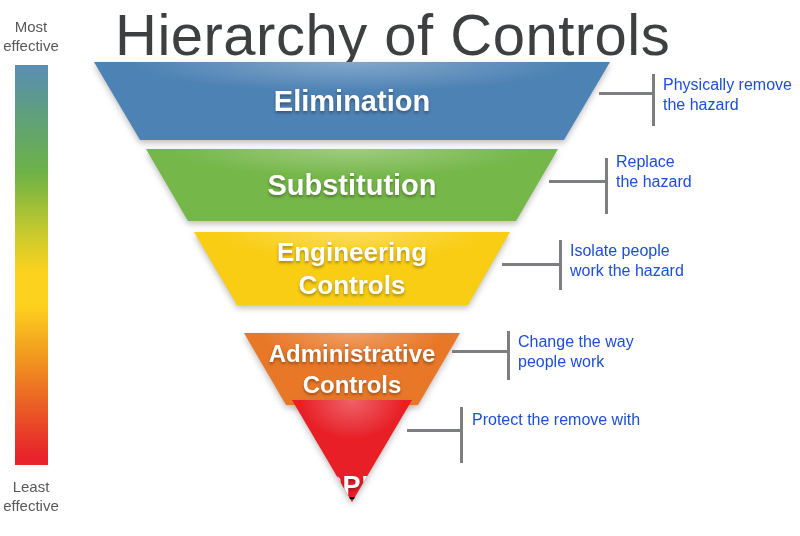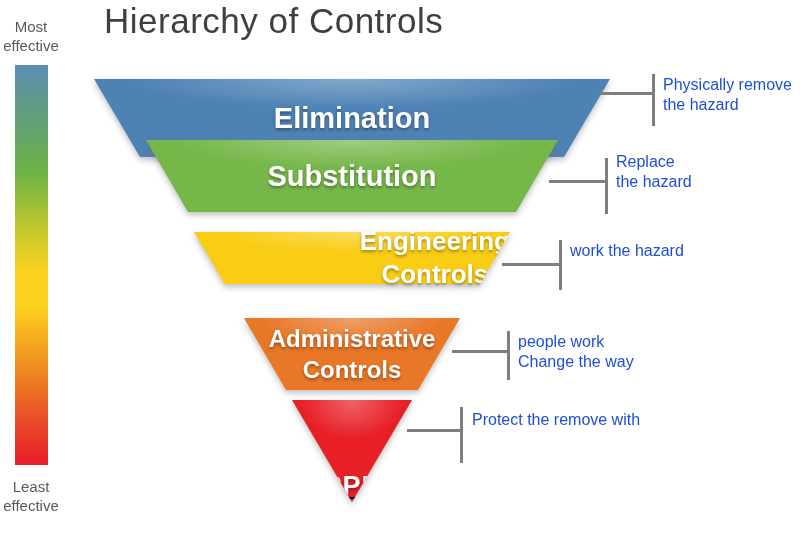--- a/index.html
+++ b/index.html
@@ -2,22 +2,22 @@
 <html><head>
 <meta charset="utf-8">
 <style>
   html,body{margin:0;padding:0;background:#fff;}
   .stage{
     position:relative;width:800px;height:536px;background:#ffffff;overflow:hidden;
     font-family:"Liberation Sans","DejaVu Sans",sans-serif;
   }
   
   .title{
-    position:absolute;left:104px;top:1px;
-    font-size:35px;font-weight:500;color:#3e3f41;letter-spacing:.5px;white-space:nowrap;
+    position:absolute;left:115px;top:1px;
+    font-size:58px;font-weight:500;color:#3e3f41;letter-spacing:.5px;white-space:nowrap;
   }
   
   .scalebar{
     position:absolute;left:15px;top:65px;width:33px;height:400px;
     background:linear-gradient(180deg,
       #5a8db4 0%, #5f9f7e 12%, #6db246 27%, #c8ca2d 42%,
       #fdd21e 52%, #fdd21e 60%, #f0941f 74%, #ea5a26 86%, #e8232b 98%);
   }
   .scale-label{
     position:absolute;left:-3px;width:68px;text-align:center;
@@ -29,36 +29,36 @@
   .lvl-wrap{position:absolute;filter:drop-shadow(0 3px 3px rgba(110,110,110,.45));}
   .lvl{
     display:flex;flex-direction:column;align-items:center;justify-content:center;
     text-align:center;
   }
   .lvl-label{color:#fff;font-weight:bold;text-shadow:0 2px 3px rgba(0,0,0,.35);}
   .gloss{background-image:radial-gradient(ellipse 62% 55% at 50% 0%, rgba(255,255,255,.30), rgba(255,255,255,0) 70%);}
 
   .w1{left:94px;top:62px;}
   .b1{width:516px;height:78px;background-color:#4d82b4;
-      clip-path:polygon(0 0,516px 0,470px 78px,46px 78px);margin-top:17px;}
+      clip-path:polygon(0 0,516px 0,470px 78px,46px 78px);}
   .b1 .lvl-label{font-size:29px;}
 
-  .w2{left:146px;top:140px;}
+  .w2{left:146px;top:149px;}
   .b2{width:412px;height:72px;background-color:#76b74a;
       clip-path:polygon(0 0,412px 0,370px 72px,42px 72px);}
   .b2 .lvl-label{font-size:29px;}
 
   .w3{left:194px;top:232px;}
-  .b3{width:316px;height:52px;background-color:#f9cd13;
-      clip-path:polygon(0 0,316px 0,274px 73px,43px 73px);align-items:flex-end;}
+  .b3{width:316px;height:73px;background-color:#f9cd13;
+      clip-path:polygon(0 0,316px 0,274px 73px,43px 73px);}
   .b3 .lvl-label{font-size:26px;line-height:33px;}
 
   .w4{left:244px;top:318px;}
   .b4{width:216px;height:72px;background-color:#e87727;
-      clip-path:polygon(0 0,216px 0,174px 72px,42px 72px);}
+      clip-path:polygon(0 0,216px 0,174px 72px,42px 72px);margin-top:15px;}
   .b4 .lvl-label{font-size:24px;line-height:31px;}
 
   .w5{left:292px;top:400px;}
   .b5{width:120px;height:102px;background-color:#e81f27;
       clip-path:polygon(0 0,120px 0,60px 102px);justify-content:flex-end;padding-top:10px;box-sizing:border-box;text-decoration:underline;}
   .b5 .lvl-label{font-size:27px;letter-spacing:1px;}
 
   
   .hline{position:absolute;height:3px;background:#7d7e81;}
   .vtick{position:absolute;width:3px;background:#7d7e81;}
@@ -135,28 +135,29 @@
   <div class="hline hl2"></div>
   <div class="vtick vt2"></div>
   <div class="ann an2">
     <div>Replace</div>
     <div>the hazard</div>
   </div>
 
   <div class="hline hl3"></div>
   <div class="vtick vt3"></div>
   <div class="ann an3">
+    <div>Isolate people</div>
     <div>work the hazard</div>
   </div>
 
   <div class="hline hl4"></div>
   <div class="vtick vt4"></div>
   <div class="ann an4">
+    <div>Change the way</div>
     <div>people work</div>
-    <div>Change the way</div>
   </div>
 
   <div class="hline hl5"></div>
   <div class="vtick vt5"></div>
   <div class="ann an5">
     <div>Protect the remove with</div>
   </div>
 
 </div>
 

